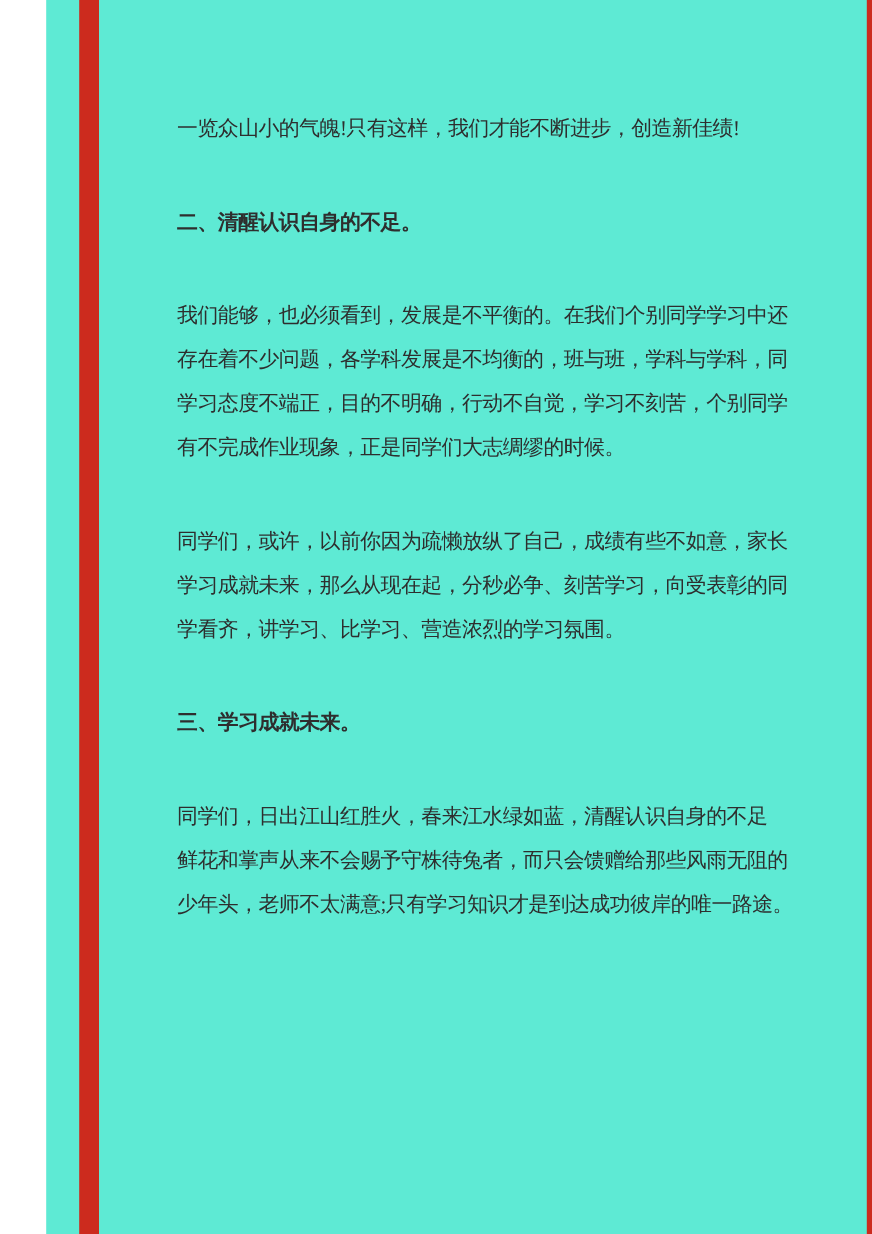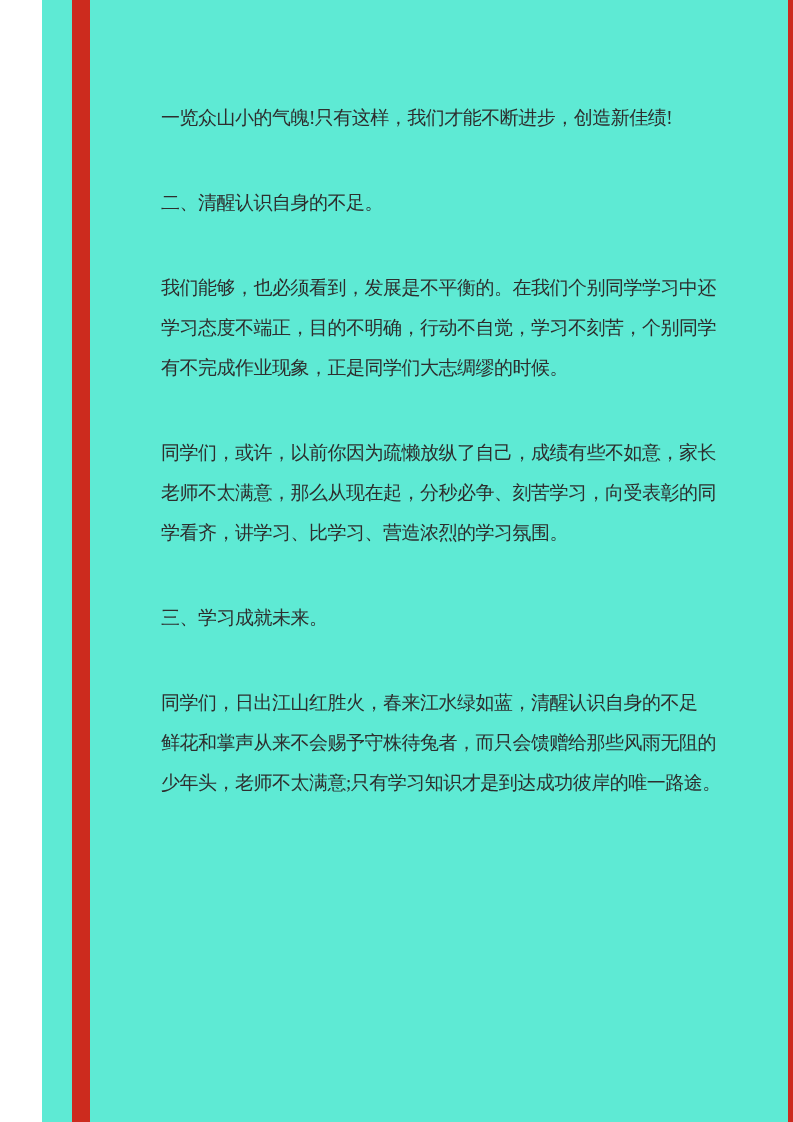--- a/index.html
+++ b/index.html
@@ -28,21 +28,21 @@
   .block { margin: 0 0 45px 0; }
   .line {
     display: block;
     height: 40px;
     line-height: 40px;
     font-size: 19px;
     letter-spacing: -0.5px;
     white-space: nowrap;
     font-weight: 400;
   }
-  .heading .line { font-weight: 400; }
+  .heading .line { font-weight: 700; }
 </style>
 </head>
 <body>
 
 <div class="page" style="background-color: #5eead4; margin-left: 42px;">
 
   <div class="side-bar left" style="background-color: rgb(204, 43, 30);"></div>
   <div class="side-bar right" style="background-color: rgb(204, 43, 30);"></div>
 
   <div class="doc-content" style="color: rgb(46, 46, 46);">
@@ -50,27 +50,28 @@
     <div class="block paragraph">
       <span class="line">一览众山小的气魄!只有这样，我们才能不断进步，创造新佳绩!</span>
     </div>
 
     <div class="block heading">
       <span class="line">二、清醒认识自身的不足。</span>
     </div>
 
     <div class="block paragraph">
       <span class="line">我们能够，也必须看到，发展是不平衡的。在我们个别同学学习中还</span>
+      <span class="line">存在着不少问题，各学科发展是不均衡的，班与班，学科与学科，同</span>
       <span class="line">学习态度不端正，目的不明确，行动不自觉，学习不刻苦，个别同学</span>
       <span class="line">有不完成作业现象，正是同学们大志绸缪的时候。</span>
     </div>
 
     <div class="block paragraph">
       <span class="line">同学们，或许，以前你因为疏懒放纵了自己，成绩有些不如意，家长</span>
-      <span class="line">老师不太满意，那么从现在起，分秒必争、刻苦学习，向受表彰的同</span>
+      <span class="line">学习成就未来，那么从现在起，分秒必争、刻苦学习，向受表彰的同</span>
       <span class="line">学看齐，讲学习、比学习、营造浓烈的学习氛围。</span>
     </div>
 
     <div class="block heading">
       <span class="line">三、学习成就未来。</span>
     </div>
 
     <div class="block paragraph">
       <span class="line">同学们，日出江山红胜火，春来江水绿如蓝，清醒认识自身的不足</span>
       <span class="line">鲜花和掌声从来不会赐予守株待兔者，而只会馈赠给那些风雨无阻的</span>

